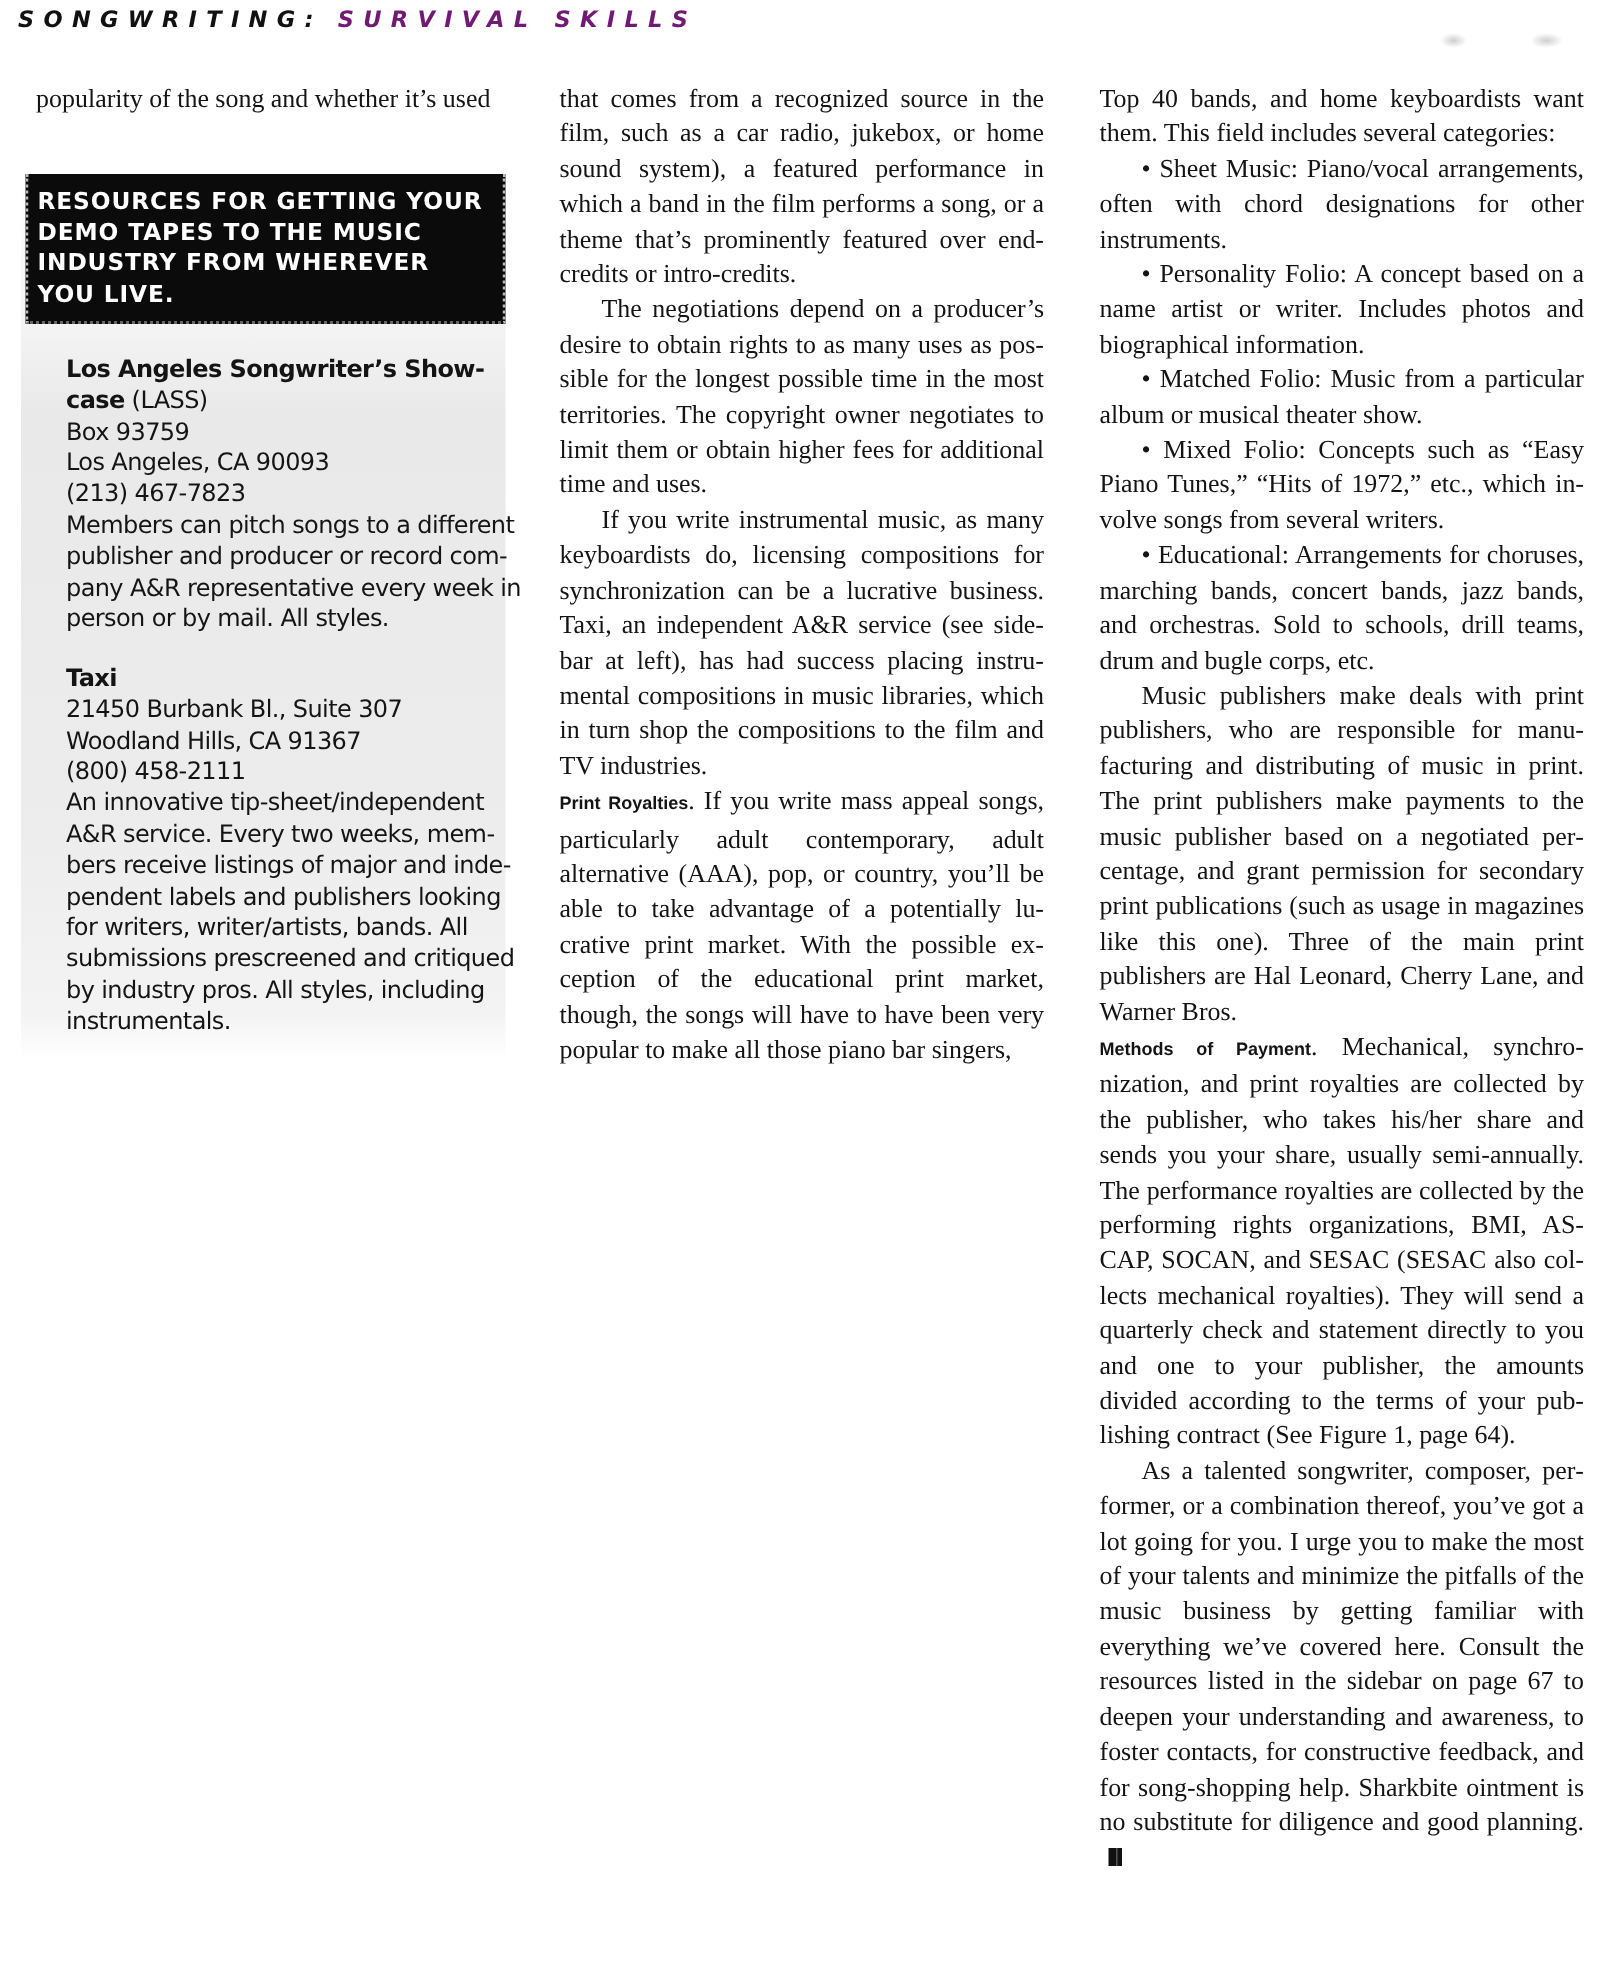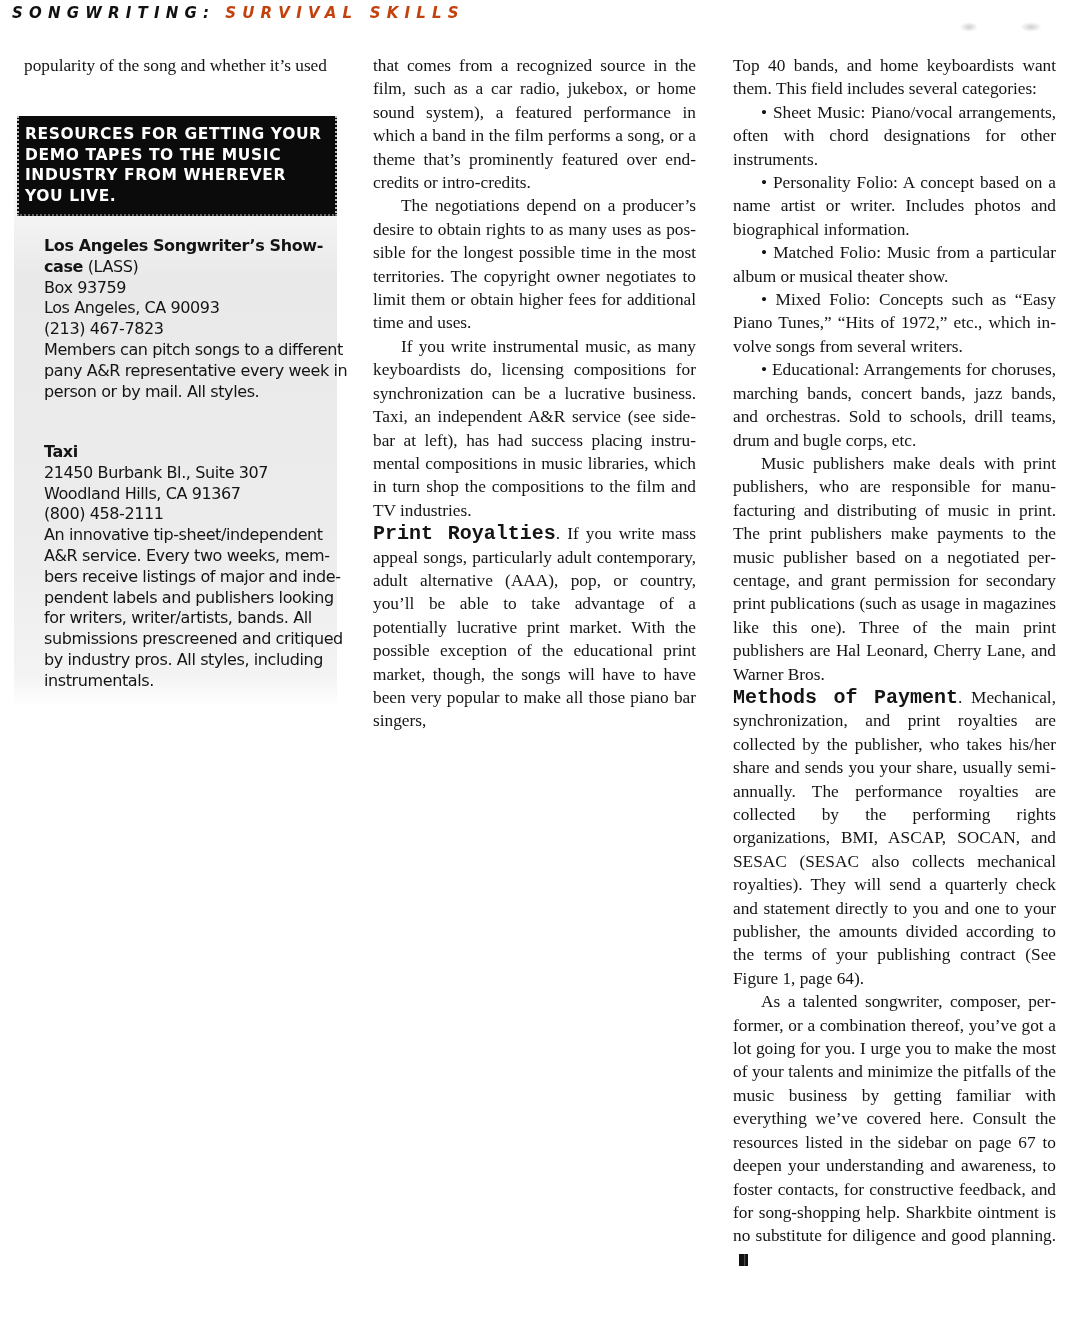--- a/index.html
+++ b/index.html
@@ -3,31 +3,31 @@
 <meta charset="utf-8">
 <style>
   html, body { margin: 0; padding: 0; background: #ffffff; }
   body { width: 1069px; height: 1324px; position: relative; overflow: hidden; color: #141414; }
   .running-head {
     position: absolute; left: 12px; top: 4px;
     font-family: "DejaVu Sans", sans-serif; font-weight: bold; font-style: italic;
     font-size: 15px; letter-spacing: 6.2px; white-space: nowrap;
   }
   .running-head .a { color: #111; }
-  .running-head .b { color: #c2410c; margin-left: 10px; }
+  .running-head .b { color: #701a75; margin-left: 10px; }
   .smudge { position: absolute; top: 22px; height: 10px; border-radius: 50%; background: radial-gradient(#cfcfcf, transparent 70%); }
   .col {
     position: absolute; top: 54px;
     font-family: "Liberation Serif", serif; font-size: 17.3px; line-height: 23.4px;
     text-align: justify; hyphens: manual;
   }
   .col p { margin: 0; }
   .col p.ind { text-indent: 28px; font-family: Liberation Serif, serif; }
   .col p.bul { text-indent: 28px; }
-  .col .lead { font-family: Liberation Mono, monospace; font-weight: bold; font-size: 20px; }
+  .col .lead { font-family: Liberation Sans, sans-serif; font-weight: bold; font-size: 12px; }
   #col1 { left: 14px; width: 323px; }
   #col2 { left: 373px; width: 323px; }
   #col3 { left: 733px; width: 323px; }
   .sidebar {
     position: absolute; left: 14px; top: 116px; width: 323px; height: 590px;
     background: linear-gradient(180deg, #ffffff 0px, #f2f2f2 110px, #e9e9e9 160px, #ececec 420px, #f3f3f3 560px, #ffffff 590px);
   }
   .sidebar-head {
     position: absolute; left: 3px; top: 0; width: 320px; height: 100px;
     background: #0b0b0b; color: #fff; box-sizing: border-box;
@@ -69,20 +69,21 @@
     <div>YOU LIVE.</div>
   </div>
 
   <div class="entry" id="entry1">
     <div class="name">Los Angeles Songwriter’s Show-</div>
     <div><span class="name">case</span><span> (LASS)</span></div>
     <div>Box 93759</div>
     <div>Los Angeles, CA 90093</div>
     <div>(213) 467-7823</div>
     <div>Members can pitch songs to a different</div>
+    <div>publisher and producer or record com-</div>
     <div>pany A&amp;R representative every week in</div>
     <div>person or by mail. All styles.</div>
   </div>
 
   <div class="entry" id="entry2">
     <div class="name">Taxi</div>
     <div>21450 Burbank Bl., Suite 307</div>
     <div>Woodland Hills, CA 91367</div>
     <div>(800) 458-2111</div>
     <div>An innovative tip-sheet/independent</div>

